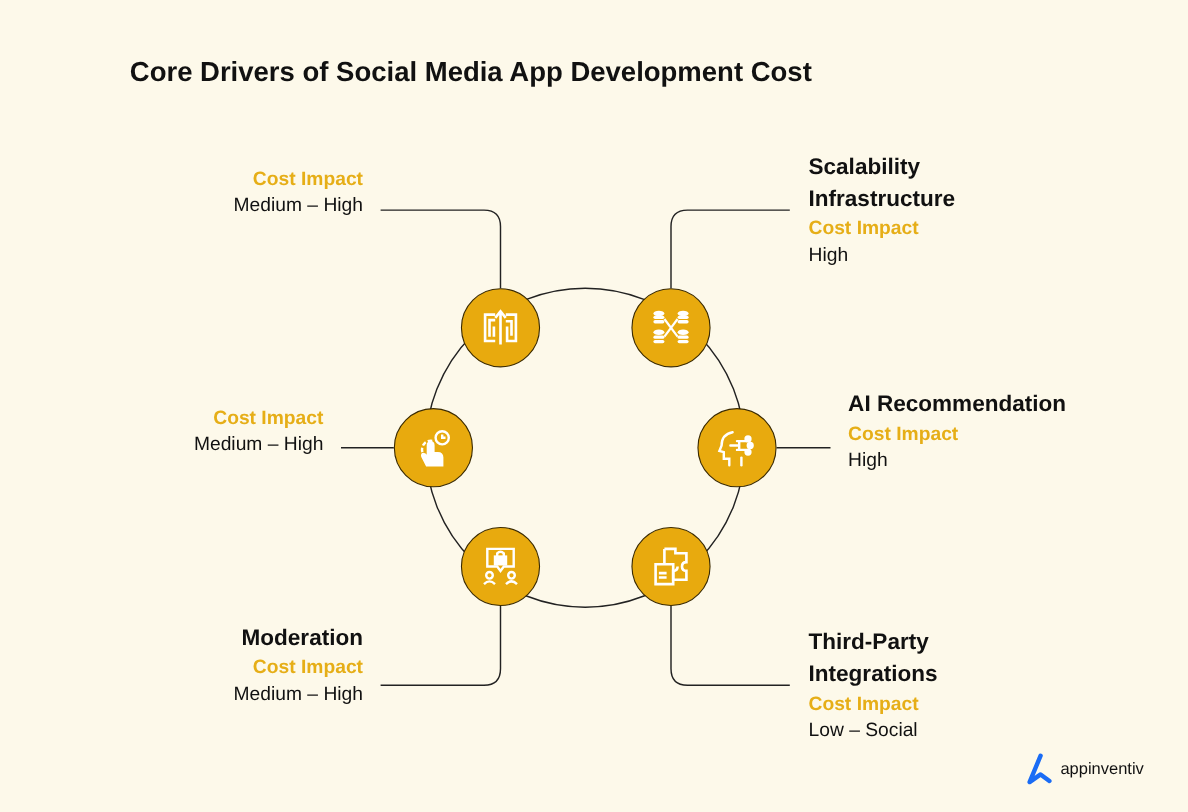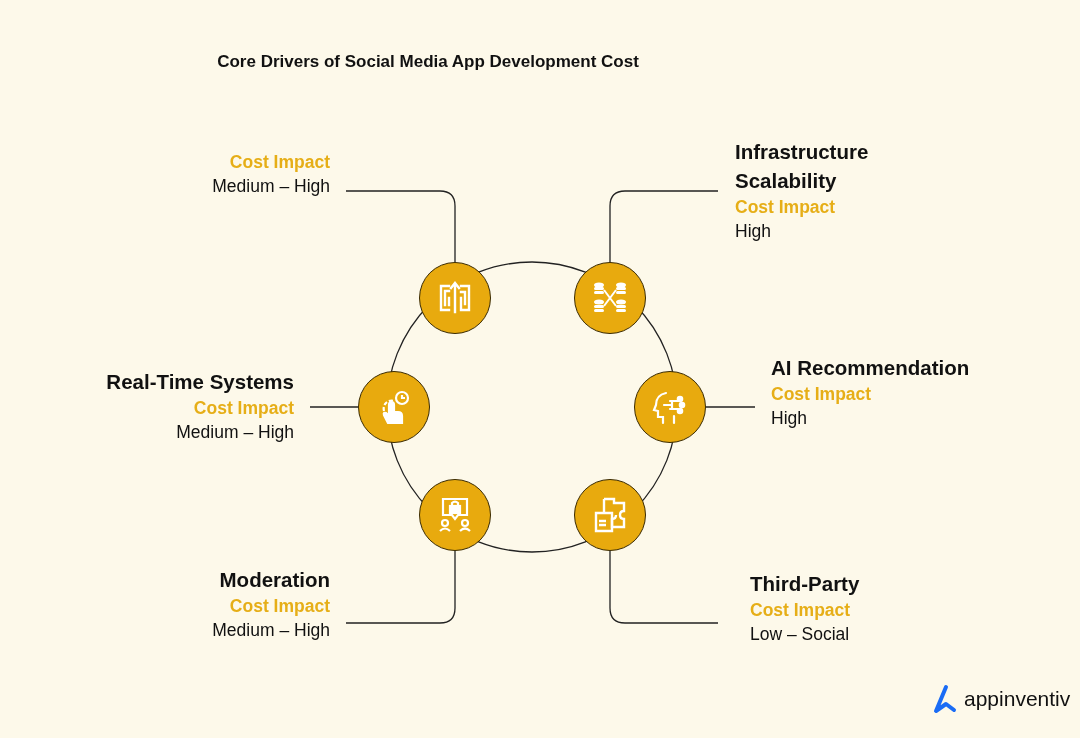--- a/index.html
+++ b/index.html
@@ -1,27 +1,27 @@
 <!DOCTYPE html>
 <html><head>
 <meta charset="utf-8">
 <style>
   html,body{margin:0;padding:0;}
   body{width:1080px;height:738px;background:#fdf9ea;position:relative;overflow:hidden;font-family:"Liberation Sans",sans-serif;}
-  .title{position:absolute;top:52px;left:0;width:856px;text-align:center;font-size:17px;font-weight:bold;color:#111;}
+  .title{position:absolute;top:52px;left:0;width:856px;text-align:center;font-size:25px;font-weight:bold;color:#111;}
   svg.diagram{position:absolute;left:0;top:0;}
   .node{position:absolute;width:72px;height:72px;border-radius:50%;background:#e8aa0e;border:1.5px solid #3a2a00;box-sizing:border-box;display:flex;align-items:center;justify-content:center;}
   .node svg{width:40px;height:40px;}
   .label{position:absolute;font-size:20px;line-height:29px;}
   .label.r{text-align:right;}
   .label .h{font-weight:bold;color:#111;font-size:20.5px;}
   .label .ci{font-weight:bold;color:#e6ae17;font-size:17.5px;line-height:24px;}
   .label .v{color:#111;font-size:17.5px;line-height:24px;}
   .logo{position:absolute;left:932px;top:684px;display:flex;align-items:center;gap:4px;}
-  .logo .txt{font-size:21px;color:#111;}
+  .logo .txt{font-size:15px;color:#111;}
 </style>
 </head>
 <body>
 
 <div class="title">Core Drivers of Social Media App Development Cost</div>
 
 <svg class="diagram" width="1080" height="738">
   <circle cx="532" cy="407" r="145" fill="none" stroke="#222" stroke-width="1.3"></circle>
 
   <path d="M346 191 H440 Q455 191 455 206 V262" fill="none" stroke="#222" stroke-width="1.3"></path>
@@ -98,46 +98,46 @@
     <path d="M14 4 V18"></path>
   </svg>
 </div>
 
 <div class="label r" style="right:750px;top:150px;">
   <div class="ci">Cost Impact</div>
   <div class="v">Medium – High</div>
 </div>
 
 <div class="label" style="left:735px;top:137px;">
+  <div class="h">Scalability</div>
   <div class="h">Infrastructure</div>
-  <div class="h">Scalability</div>
   <div class="ci">Cost Impact</div>
   <div class="v">High</div>
 </div>
 
 <div class="label r" style="right:786px;top:367px;">
-  <div class="h">Real-Time Systems</div>
   <div class="ci">Cost Impact</div>
   <div class="v">Medium – High</div>
 </div>
 
 <div class="label" style="left:771px;top:353px;">
   <div class="h">AI Recommendation</div>
   <div class="ci">Cost Impact</div>
   <div class="v">High</div>
 </div>
 
 <div class="label r" style="right:750px;top:565px;">
   <div class="h">Moderation</div>
   <div class="ci">Cost Impact</div>
   <div class="v">Medium – High</div>
 </div>
 
-<div class="label" style="left:735px;top:569px;margin-left:15px;">
+<div class="label" style="left:735px;top:569px;">
   <div class="h">Third-Party</div>
+  <div class="h">Integrations</div>
   <div class="ci">Cost Impact</div>
   <div class="v">Low – Social</div>
 </div>
 
 <div class="logo">
   <svg width="28" height="30" viewBox="0 0 28 30">
     <path d="M14 3 L4 27 L14 20 L22 26" fill="none" stroke="#1a6cf5" stroke-width="4" stroke-linejoin="round" stroke-linecap="round"></path>
   </svg>
   <span class="txt">appinventiv</span>
 </div>

